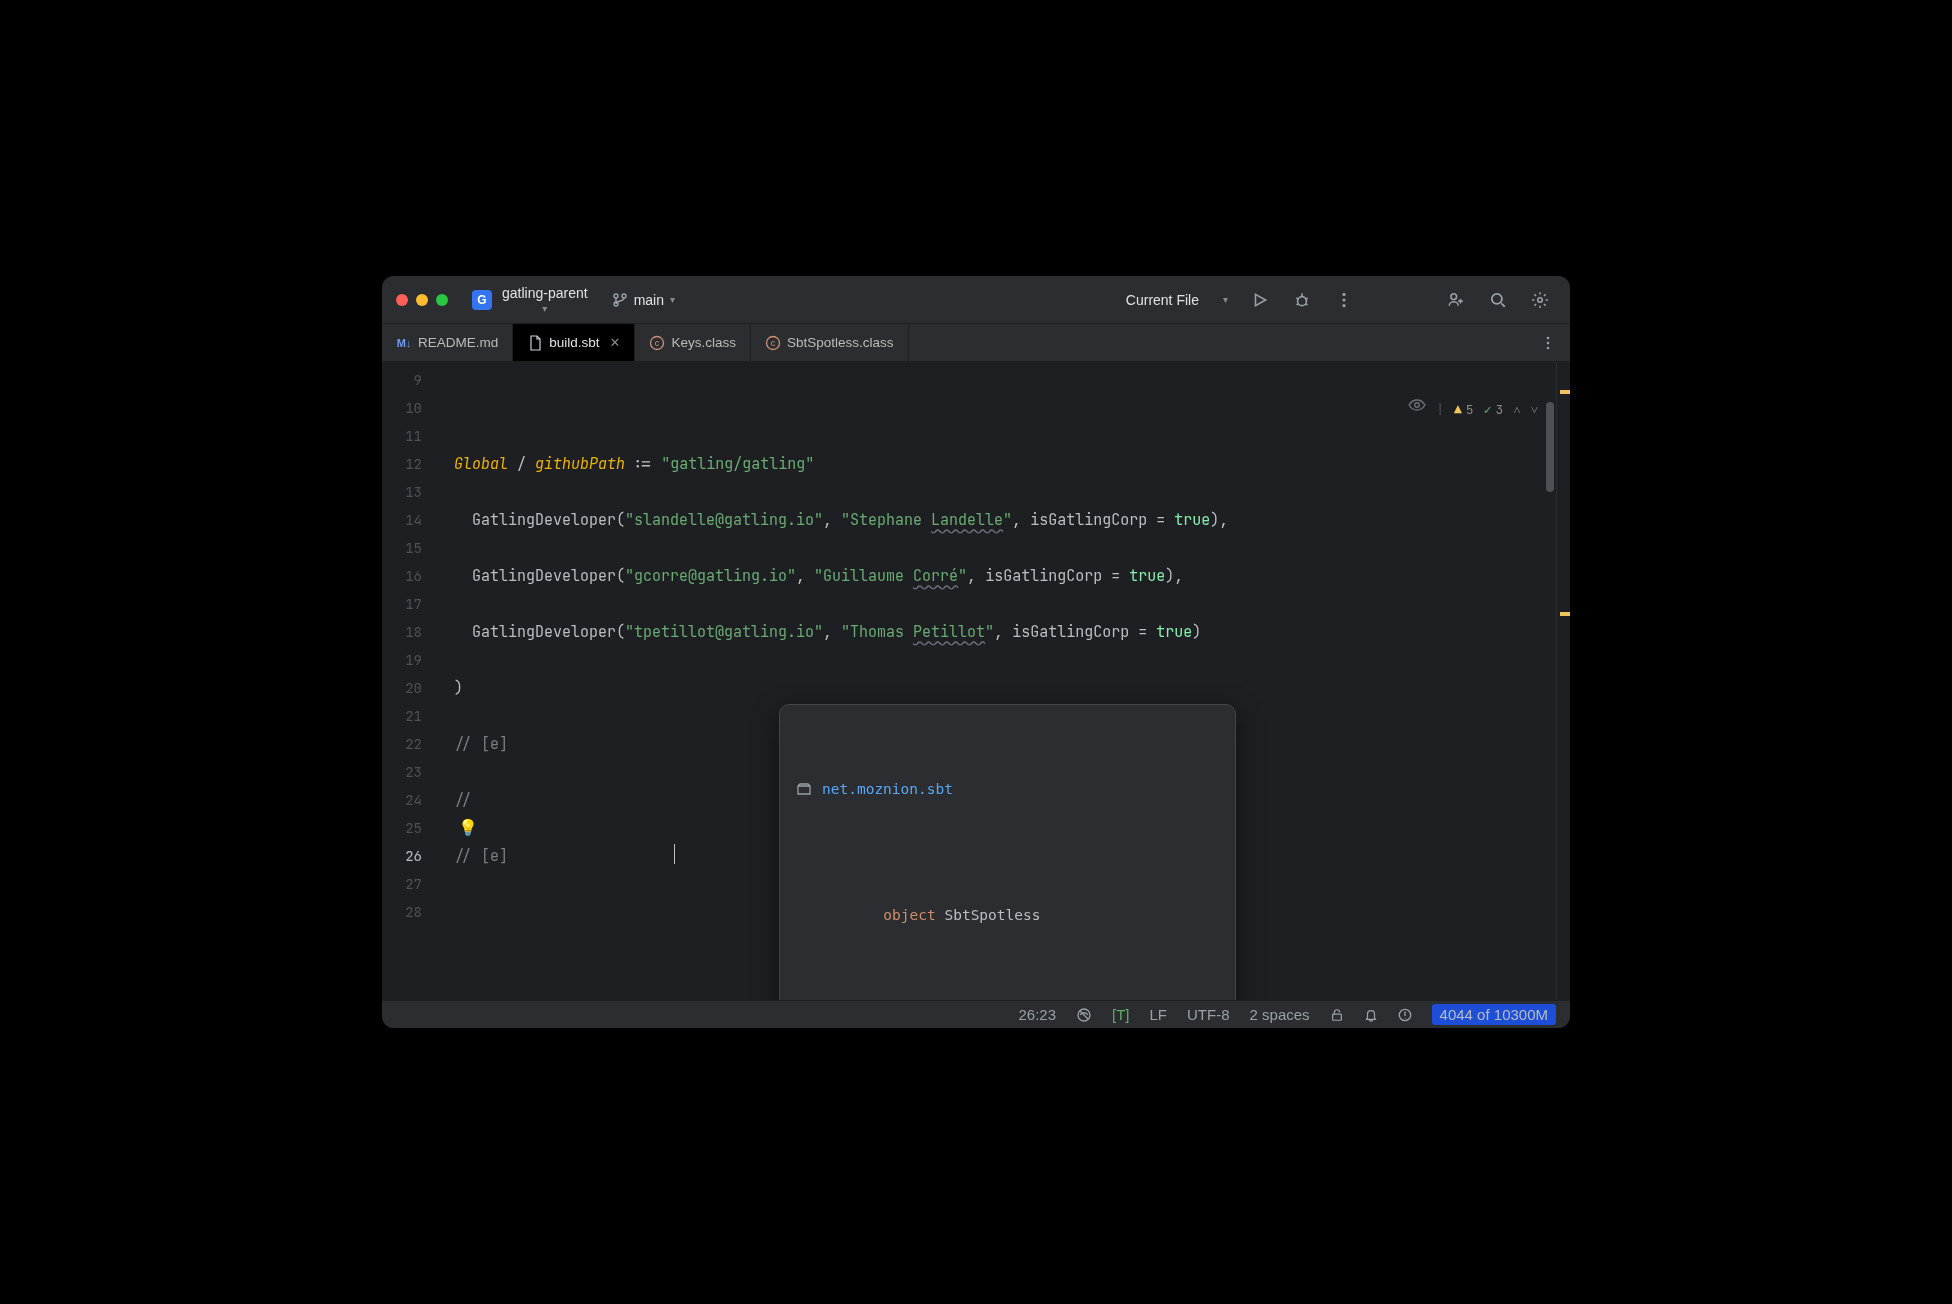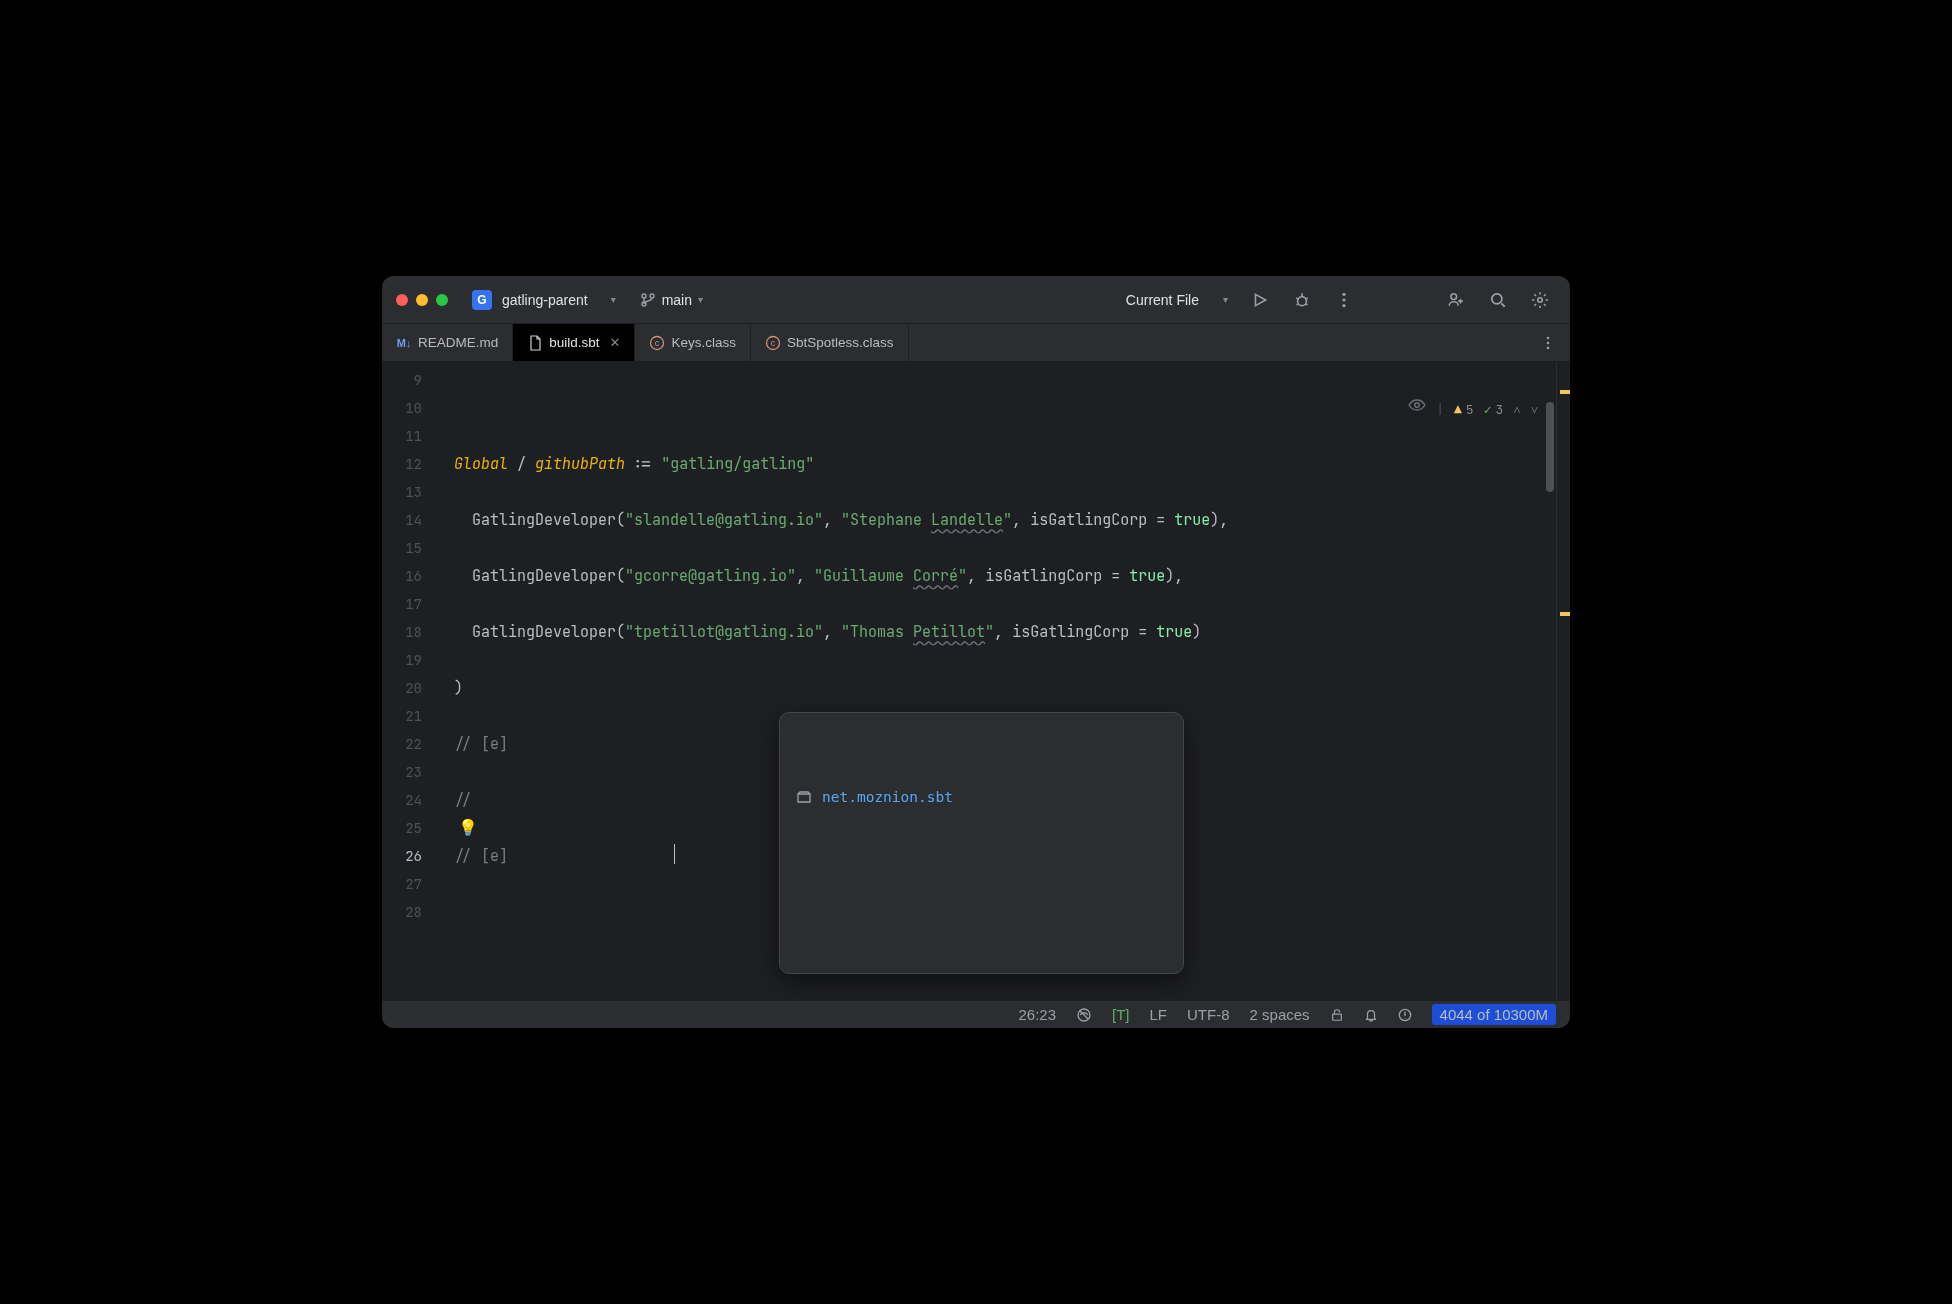--- a/index.html
+++ b/index.html
@@ -36,21 +36,21 @@
   .tl { width: 12px; height: 12px; border-radius: 50%; }
   .tl.red { background: #ff5f57; }
   .tl.yellow { background: #febc2e; }
   .tl.green { background: #28c840; }
   .proj-icon {
     width: 20px; height: 20px; border-radius: 4px;
     background: #3574f0; color: #fff;
     display: flex; align-items: center; justify-content: center;
     font-weight: 600; font-size: 12px;
   }
-  .proj-name { color: #dfe1e5; font-size: 14px; display: flex; align-items: center; gap: 23px; }
+  .proj-name { color: #dfe1e5; font-size: 14px; display: flex; align-items: center; gap: 2px; flex-direction: column; }
   .branch { display: flex; align-items: center; gap: 6px; color: #dfe1e5; font-size: 14px; margin-left: 14px; }
   .chev { color: #888; font-size: 10px; }
   .spacer { flex: 1; }
   .run-config { display: flex; align-items: center; gap: 24px; color: #dfe1e5; font-size: 14px; margin-right: 6px;}
   .tb-icon { width: 20px; height: 20px; display:flex; align-items:center; justify-content:center; color: #9aa0a6; cursor:pointer; margin: 0 6px;}
   .tb-icon svg { width: 18px; height: 18px; }
   .tabbar {
     height: 38px;
     display: flex;
     align-items: stretch;
@@ -105,22 +105,22 @@
   .warn-ic { color:#f2c55c; }
   .ok-ic { color:#5fad65; }
   .insp-chev { color:#888; cursor:pointer; }
   .right-stripe {
     width: 14px; background:#1e1f22; position:relative;
     border-left: 1px solid #2b2d30;
   }
   .right-stripe .mark { position:absolute; right:0; width:10px; height:4px; }
   .popup {
     position: absolute;
-    left: 333px; top: 350px;
-    width: 405px;
+    left: 333px; top: 342px;
+    width: 457px;
     background: #2b2d30;
     border: 1px solid #43454a;
     border-radius: 10px;
     box-shadow: 0 8px 24px rgba(0,0,0,0.5);
     padding: 14px 16px 8px 16px;
     font-family: ui-monospace, Menlo, monospace;
     font-size: 14.5px;
     color: #bcbec4;
   }
   .popup .pkg-row { display:flex; align-items:center; gap:10px; margin-bottom: 14px;}
@@ -323,20 +323,23 @@
       <span class="caret"></span>
 
       
       <div class="popup">
         <div class="pkg-row">
           <svg width="16" height="16" viewBox="0 0 16 16" fill="none" stroke="#9aa0a6" stroke-width="1.3">
               <path d="M2 5h12v8H2zM2 5l2-2h8l2 2"></path>
             </svg>
           <span class="pkg">net.moznion.sbt</span>
         </div>
+        <div>
+          <span class="obj-kw">object</span> <span>SbtSpotless</span>
+        </div>
         
         
         
       </div>
 
       <div class="scroll-thumb"></div>
     </div>
 
     <div class="right-stripe">
       <div class="mark" style="top:28px;background:#f2c55c"></div>

